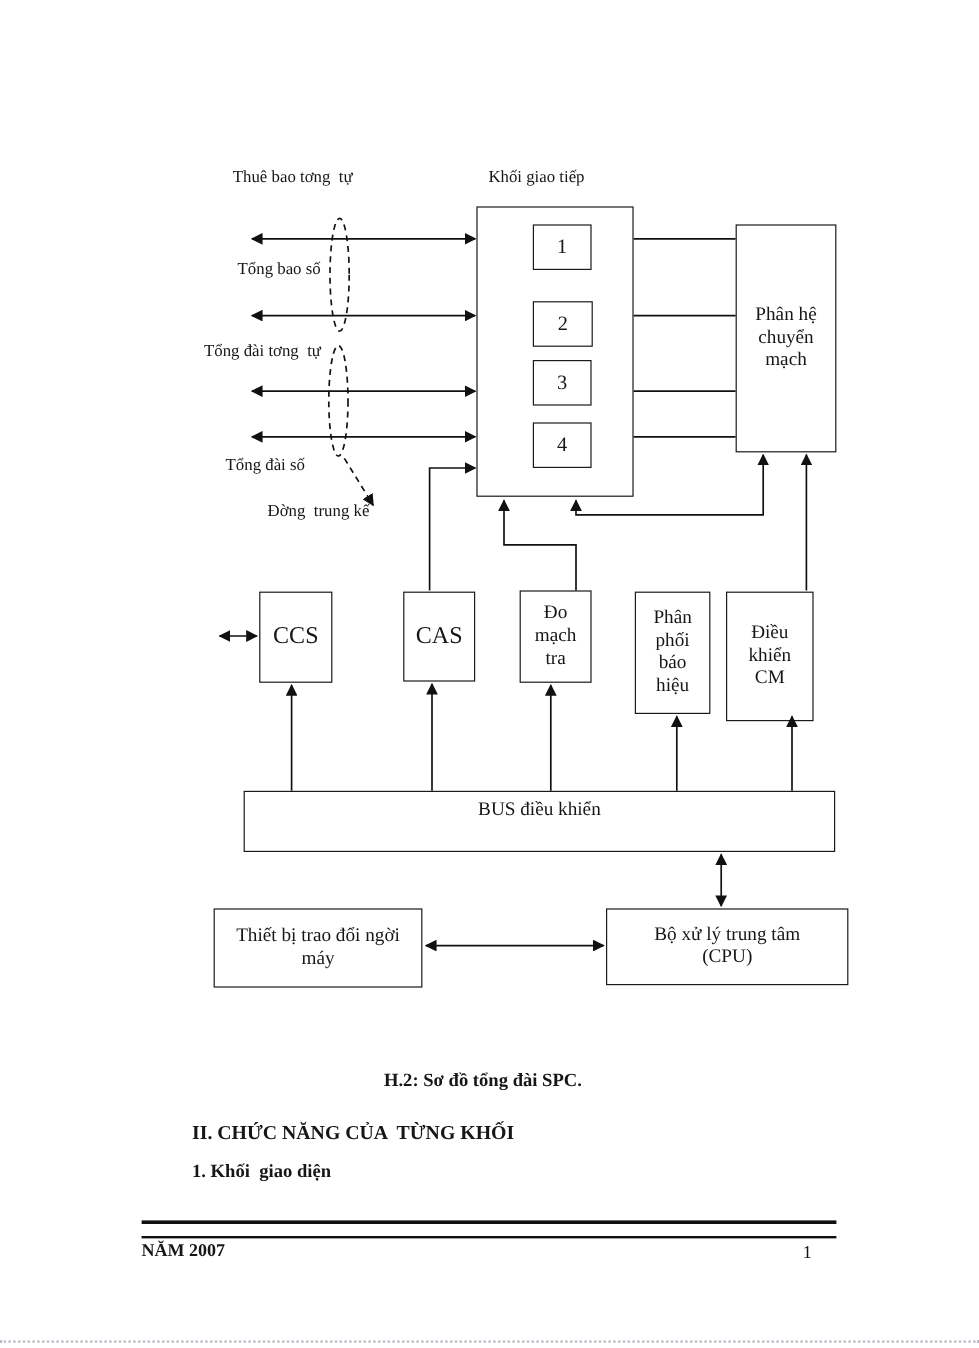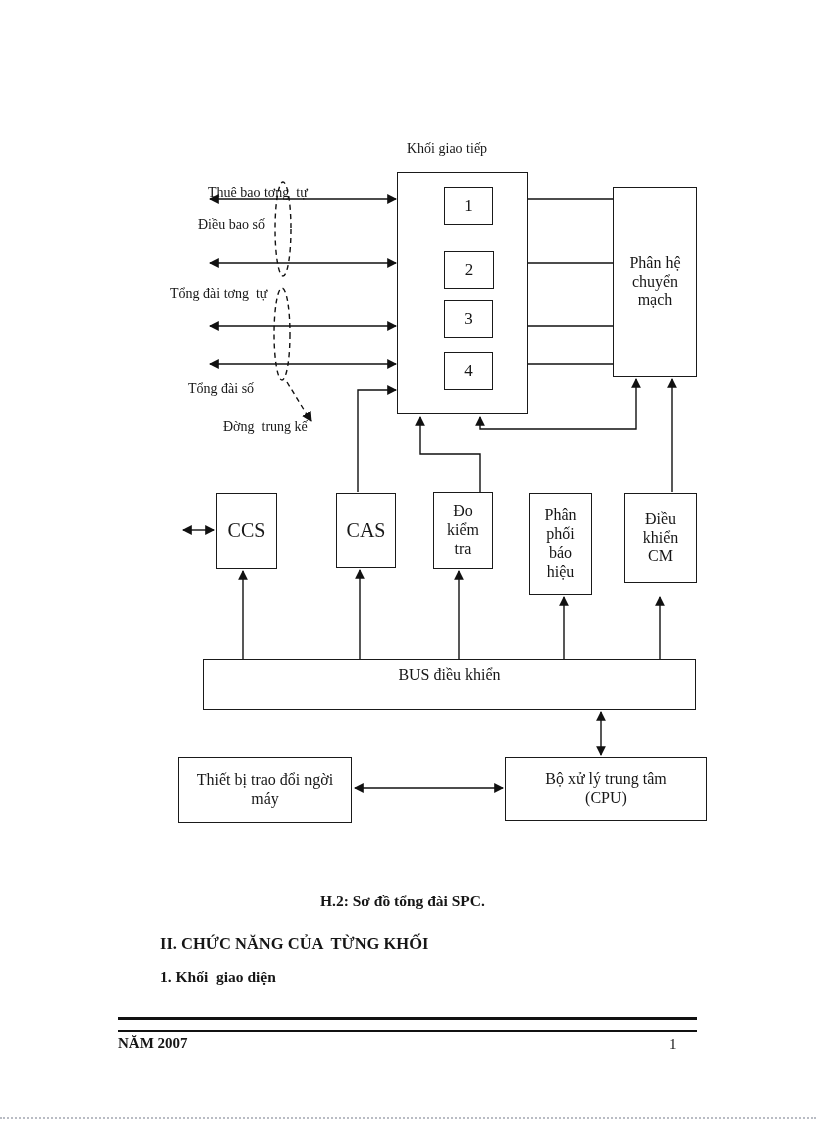--- a/index.html
+++ b/index.html
@@ -65,47 +65,47 @@
       <line x1="183" y1="530" x2="214" y2="530" marker-start="url(#ah)" marker-end="url(#ah)"></line>
 
       <line x1="355" y1="788" x2="503" y2="788" marker-start="url(#ah)" marker-end="url(#ah)"></line>
 
       <ellipse cx="283" cy="229" rx="8" ry="47" stroke-dasharray="5 4"></ellipse>
       <ellipse cx="282" cy="334" rx="8" ry="46" stroke-dasharray="5 4"></ellipse>
       <line x1="287" y1="382" x2="311" y2="421" stroke-dasharray="5 4" marker-end="url(#ah)"></line>
     </g>
   </svg>
 
-  <div class="lbl" style="left:208px;top:141px;margin-top:44px;">Thuê bao tơng  tự</div>
+  <div class="lbl" style="left:194px;top:141px;">Thuê bao tơng  tự</div>
   <div class="lbl" style="left:407px;top:141px;">Khối giao tiếp</div>
-  <div class="lbl" style="left:198px;top:217px;">Điều bao số</div>
+  <div class="lbl" style="left:198px;top:217px;">Tổng bao số</div>
   <div class="lbl" style="left:170px;top:286px;">Tổng đài tơng  tự</div>
   <div class="lbl" style="left:188px;top:381px;">Tổng đài số</div>
   <div class="lbl" style="left:223px;top:419px;">Đờng  trung kế</div>
 
   <div class="box" style="left:397px;top:172px;width:131px;height:242px;"></div>
   <div class="box" style="left:444px;top:187px;width:49px;height:38px;font-size:17px;">1</div>
   <div class="box" style="left:444px;top:251px;width:50px;height:38px;font-size:17px;">2</div>
   <div class="box" style="left:444px;top:300px;width:49px;height:38px;font-size:17px;">3</div>
   <div class="box" style="left:444px;top:352px;width:49px;height:38px;font-size:17px;">4</div>
 
   <div class="box" style="left:613px;top:187px;width:84px;height:190px;font-size:16px;">Phân hệ
 chuyển
 mạch</div>
 
   <div class="box" style="left:216px;top:493px;width:61px;height:76px;font-size:20px;text-align:center;">CCS</div>
   <div class="box" style="left:336px;top:493px;width:60px;height:75px;font-size:20px;">CAS</div>
   <div class="box" style="left:433px;top:492px;width:60px;height:77px;font-size:16px;">Đo
-kiểm
+mạch
 tra</div>
   <div class="box" style="left:529px;top:493px;width:63px;height:102px;font-size:16px;">Phân
 phối
 báo
 hiệu</div>
-  <div class="box" style="left:624px;top:493px;width:73px;height:90px;font-size:16px;">Điều
+  <div class="box" style="left:605px;top:493px;width:73px;height:108px;font-size:16px;">Điều
 khiển
 CM</div>
 
   <div class="box" style="left:203px;top:659px;width:493px;height:51px;font-size:16px;align-items:flex-start;padding-top:6px;text-align:center;">BUS điều khiển</div>
 
   <div class="box" style="left:178px;top:757px;width:174px;height:66px;font-size:16px;">Thiết bị trao đổi ngời
 máy</div>
   <div class="box" style="left:505px;top:757px;width:202px;height:64px;font-size:16px;">Bộ xử lý trung tâm
 (CPU)</div>
 

